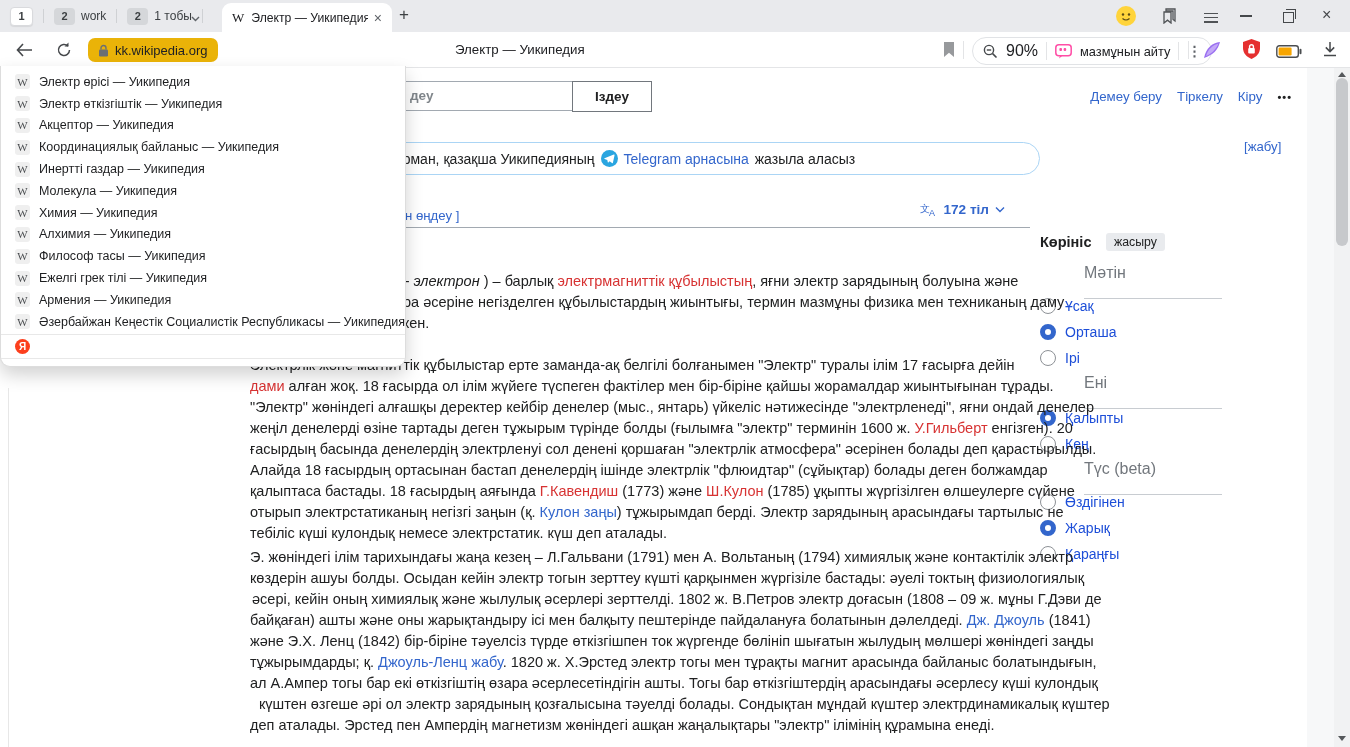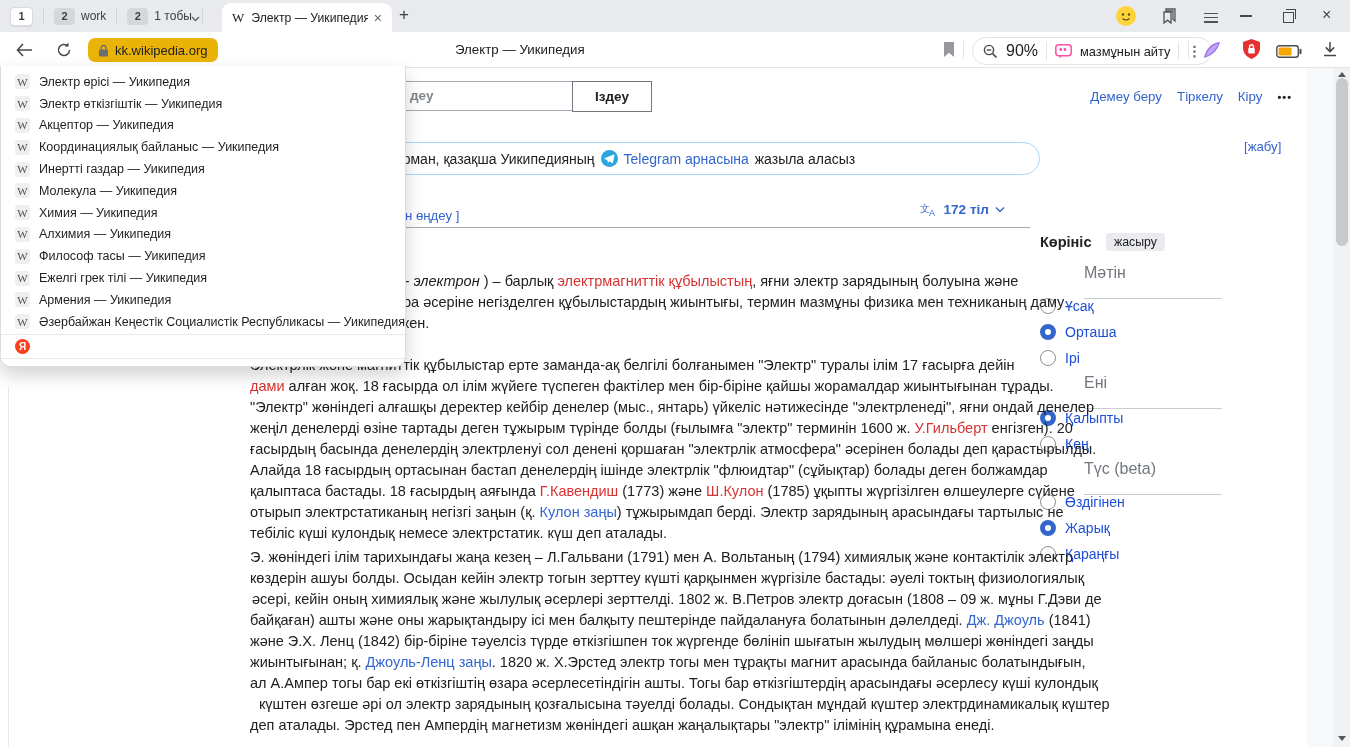--- a/index.html
+++ b/index.html
@@ -312,21 +312,21 @@
       <div class="abs art-line" style="left: 250px; top: 373px;"><span>ғасырдың басында денелердің электрленуі сол денені қоршаған "электрлік атмосфера" әсерінен болады деп қарастырылды.</span></div>
       <div class="abs art-line" style="left: 250px; top: 394px;"><span>Алайда 18 ғасырдың ортасынан бастап денелердің ішінде электрлік "флюидтар" (сұйықтар) болады деген болжамдар</span></div>
       <div class="abs art-line" style="left: 250px; top: 415px;"><span>қалыптаса бастады. 18 ғасырдың аяғында </span><span class="rl">Г.Кавендиш</span><span> (1773) және </span><span class="rl">Ш.Кулон</span><span> (1785) ұқыпты жүргізілген өлшеулерге сүйене</span></div>
       <div class="abs art-line" style="left: 250px; top: 436px;"><span>отырып электрстатиканың негізгі заңын (қ. </span><span class="bl">Кулон заңы</span><span>) тұжырымдап берді. Электр зарядының арасындағы тартылыс не</span></div>
       <div class="abs art-line" style="left: 250px; top: 457px;"><span>тебіліс күші кулондық немесе электрстатик. күш деп аталады.</span></div>
       <div class="abs art-line" style="left: 250px; top: 481px;"><span>Э. жөніндегі ілім тарихындағы жаңа кезең – Л.Гальвани (1791) мен А. Вольтаның (1794) химиялық және контактілік электр</span></div>
       <div class="abs art-line" style="left: 250px; top: 502px;"><span>көздерін ашуы болды. Осыдан кейін электр тогын зерттеу күшті қарқынмен жүргізіле бастады: әуелі токтың физиологиялық</span></div>
       <div class="abs art-line" style="left: 234px; top: 523px; margin-left: 18px;"><span>әсері, кейін оның химиялық және жылулық әсерлері зерттелді. 1802 ж. В.Петров электр доғасын (1808 – 09 ж. мұны Г.Дэви де</span></div>
       <div class="abs art-line" style="left: 250px; top: 544px;"><span>байқаған) ашты және оны жарықтандыру ісі мен балқыту пештерінде пайдалануға болатынын дәлелдеді. </span><span class="bl">Дж. Джоуль</span><span> (1841)</span></div>
       <div class="abs art-line" style="left: 250px; top: 565px;"><span>және Э.Х. Ленц (1842) бір-біріне тәуелсіз түрде өткізгішпен ток жүргенде бөлініп шығатын жылудың мөлшері жөніндегі заңды</span></div>
-      <div class="abs art-line" style="left: 250px; top: 586px;"><span>жиынтығынан; қ. </span><span class="bl">Джоуль-Ленц заңы</span><span>. 1820 ж. Х.Эрстед электр тогы мен тұрақты магнит арасында байланыс болатындығын,</span></div>
+      <div class="abs art-line" style="left: 250px; top: 586px;"><span>тұжырымдарды; қ. </span><span class="bl">Джоуль-Ленц жабу</span><span>. 1820 ж. Х.Эрстед электр тогы мен тұрақты магнит арасында байланыс болатындығын,</span></div>
       <div class="abs art-line" style="left: 250px; top: 607px;"><span>ал А.Ампер тогы бар екі өткізгіштің өзара әсерлесетіндігін ашты. Тогы бар өткізгіштердің арасындағы әсерлесу күші кулондық</span></div>
       <div class="abs art-line" style="left: 259px; top: 628px; text-align: right;"><span>күштен өзгеше әрі ол электр зарядының қозғалысына тәуелді болады. Сондықтан мұндай күштер электрдинамикалық күштер</span></div>
       <div class="abs art-line" style="left: 250px; top: 649px;"><span>деп аталады. Эрстед пен Ампердің магнетизм жөніндегі ашқан жаңалықтары "электр" ілімінің құрамына енеді.</span></div>
     </div>
 </div>
 
 <div id="dropdown" class="abs">
   <div id="dd-list">
       <div class="dd-row">
         <div class="w-chip">W</div>

